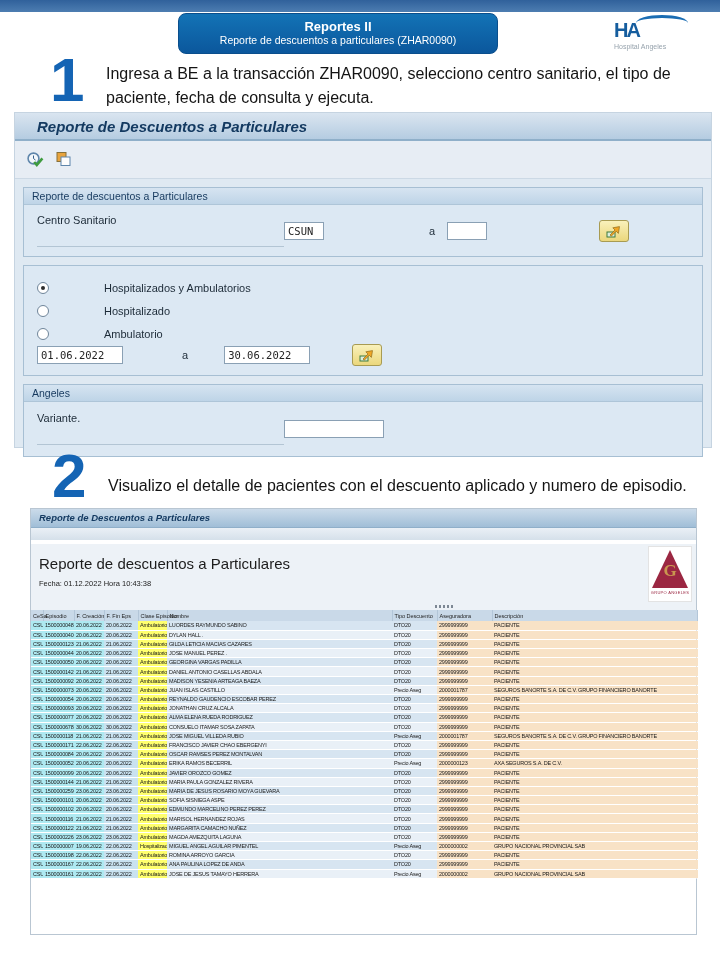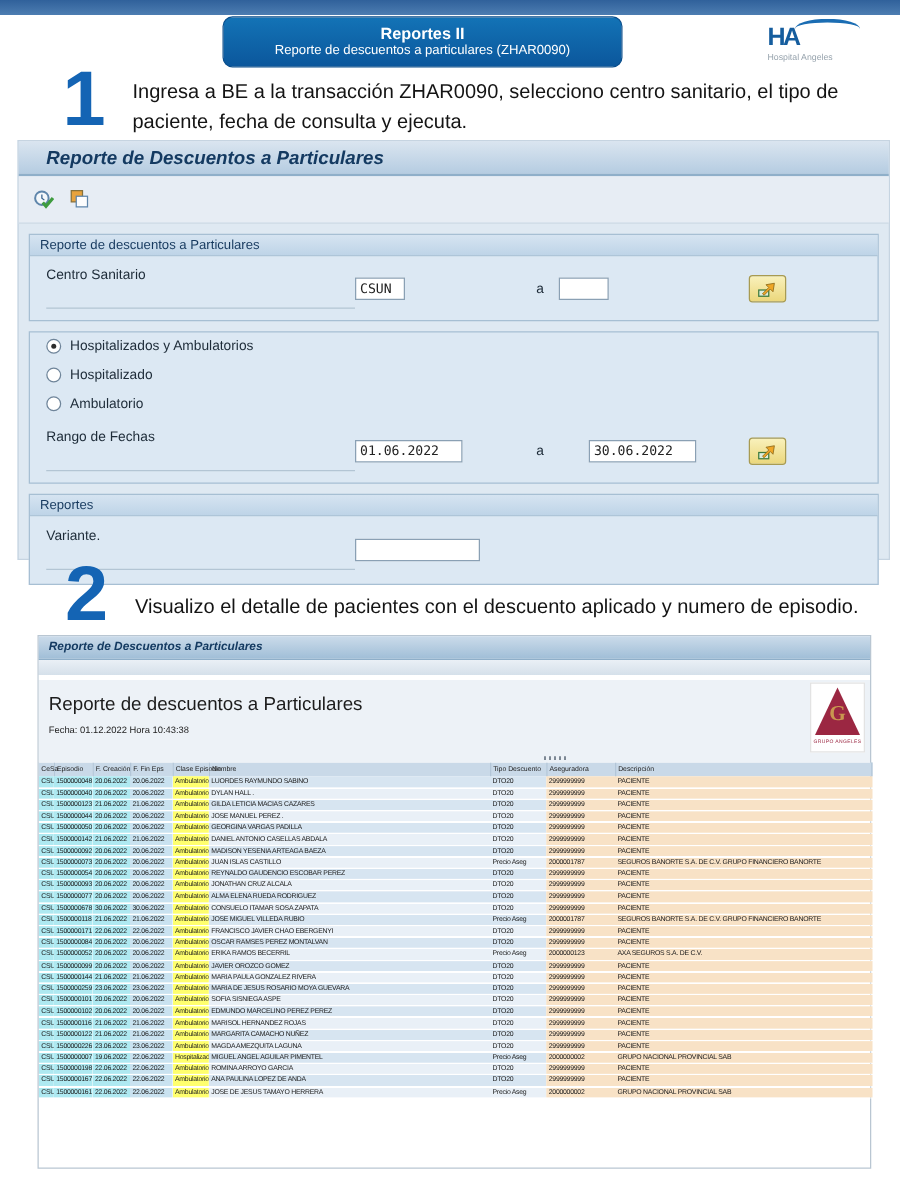--- a/index.html
+++ b/index.html
@@ -44,21 +44,21 @@
   .field-row { display:flex; align-items:center; padding:9px 12px 9px 13px; }
   .label-wrap { flex:0 0 247px; border-bottom:1px solid #b3c5d4; padding-bottom:20px;
                 font-size:11px; color:#1d2b38; }
   .sap-input { height:18px; border:1px solid #8aa0b4; background:#fff; padding:1px 3px;
                font-family:"DejaVu Sans Mono", monospace; font-size:10.5px; color:#222; }
   .w-sm { width:40px; } .w-md { width:86px; } .w-lg { width:100px; }
   .a-label { font-size:11px; color:#1d2b38; }
   .msel-btn { width:30px; height:22px; border:1px solid #a89b52; border-radius:3px;
               background:linear-gradient(180deg,#f9f1bb,#ebd77c);
               display:flex; align-items:center; justify-content:center; }
-  .radio-row { display:flex; align-items:flex-start; height:23px; padding-left:13px; }
+  .radio-row { display:flex; align-items:flex-end; height:23px; padding-left:13px;gap:48px; }
   .radio { width:12px; height:12px; border:1px solid #6f859a; border-radius:50%;
            background:#fff; position:relative; margin-right:7px; flex:0 0 12px; }
   .radio-row.selected .radio::after { content:""; position:absolute; left:3px; top:3px;
            width:4px; height:4px; border-radius:50%; background:#2c2c2c; }
   .radio-label { font-size:11px; color:#1d2b38; }
 
   
   .report-window { position:absolute; left:30px; top:508px; width:667px; height:427px;
                    background:#fff; border:1px solid #b9c6d2; }
   .rw-title { height:19px; background:linear-gradient(180deg,#cbdbea,#a0bed7);
@@ -161,35 +161,34 @@
       <div class="radio-row">
         <span class="radio"></span>
         <span class="radio-label">Hospitalizado</span>
       </div>
       <div class="radio-row">
         <span class="radio"></span>
         <span class="radio-label">Ambulatorio</span>
       </div>
     </div>
     <div class="field-row" style="padding-top:4px;">
-      <div class="label-wrap">Rango de Fechas</div>
       <input class="sap-input w-md" value="01.06.2022" style="">
       <span class="a-label" style="margin-left:59px;">a</span>
       <input class="sap-input w-md" style="margin-left: 36px;" value="30.06.2022">
       <span class="msel-btn" style="margin-left:42px;">
         <svg width="16" height="14" viewBox="0 0 16 14">
           <rect x="1" y="8" width="8" height="5" fill="#ddeedd" stroke="#3d7a3d" stroke-width="1"></rect>
           <polygon points="4,11 9,6 6.8,3.8 13.5,2.6 12.4,9.4 10.2,7.2 5.3,12.2" fill="#efa626" stroke="#8f6d1d" stroke-width="0.7"></polygon>
         </svg>
       </span>
     </div>
   </div>
 
   <div class="group">
-    <div class="group-header">Reportes</div>
+    <div class="group-header">Angeles</div>
     <div class="field-row" style="padding-top:10px; padding-bottom:11px;">
       <div class="label-wrap">Variante.</div>
       <input class="sap-input w-lg" value="" style="">
     </div>
   </div>
 </div>
 
 <div class="step step2">
   <div class="step-num">2</div>
   <div class="step-text">Visualizo el detalle de pacientes con el descuento aplicado y numero de episodio.</div>

